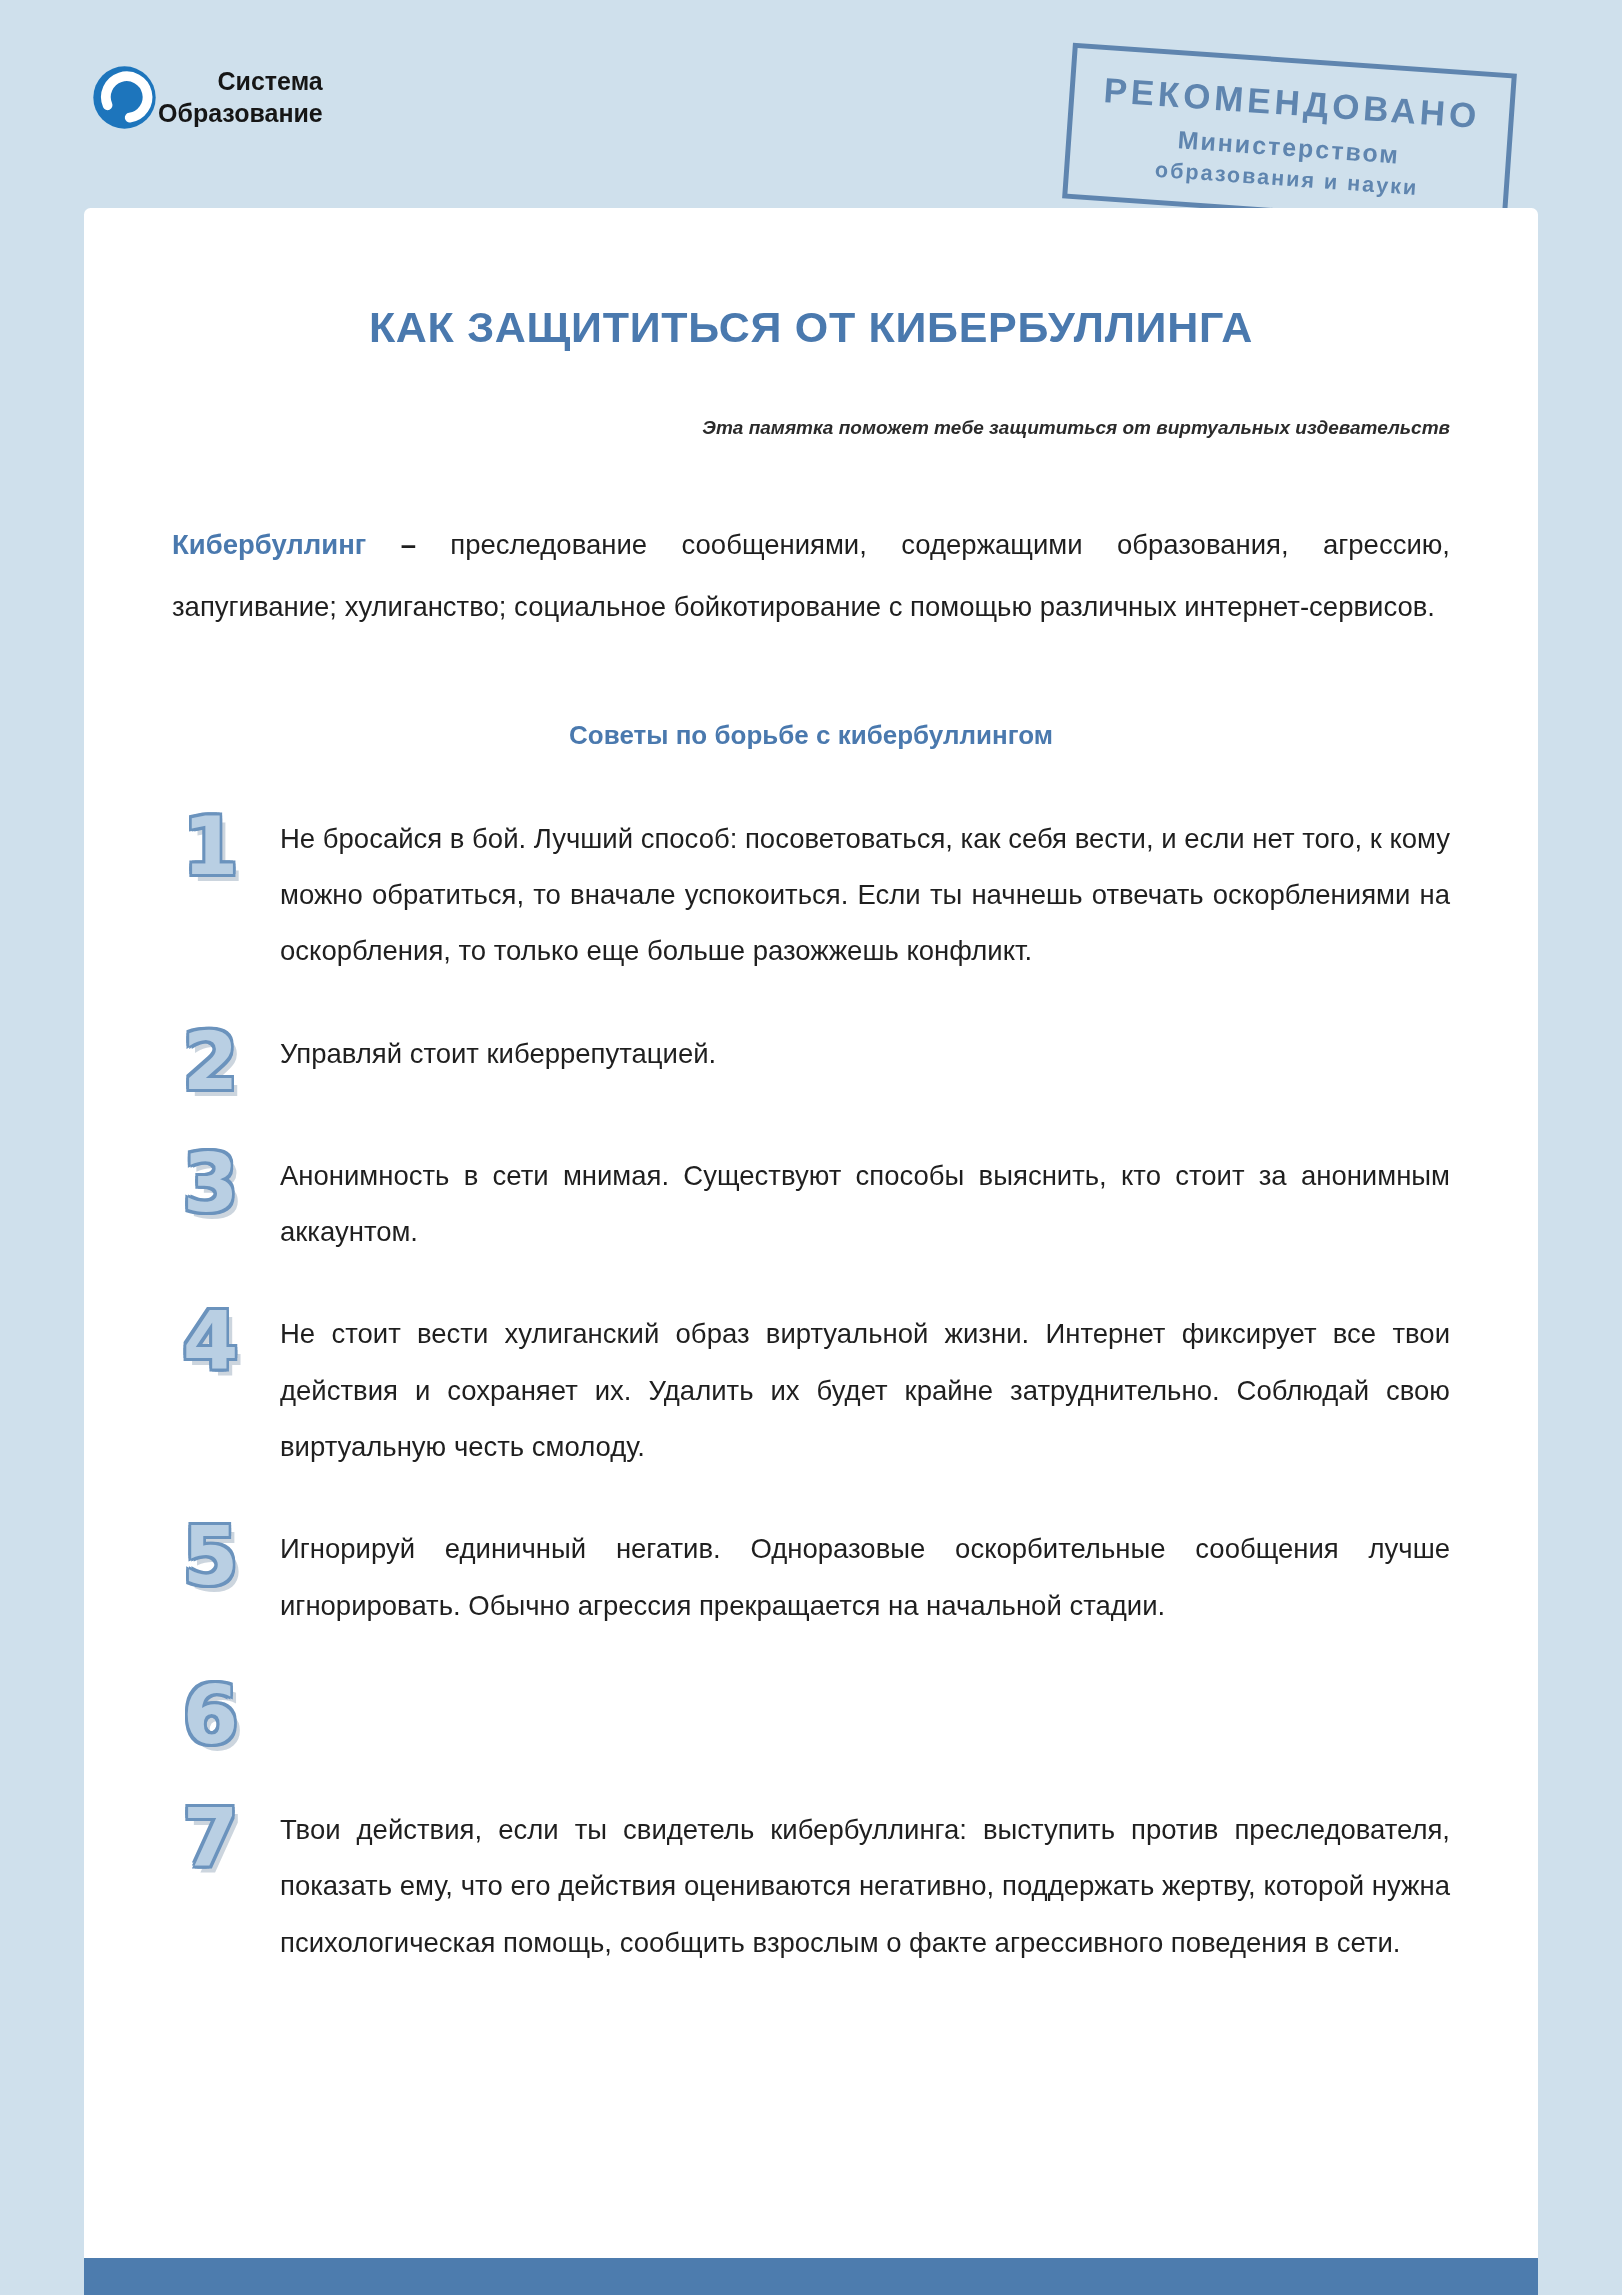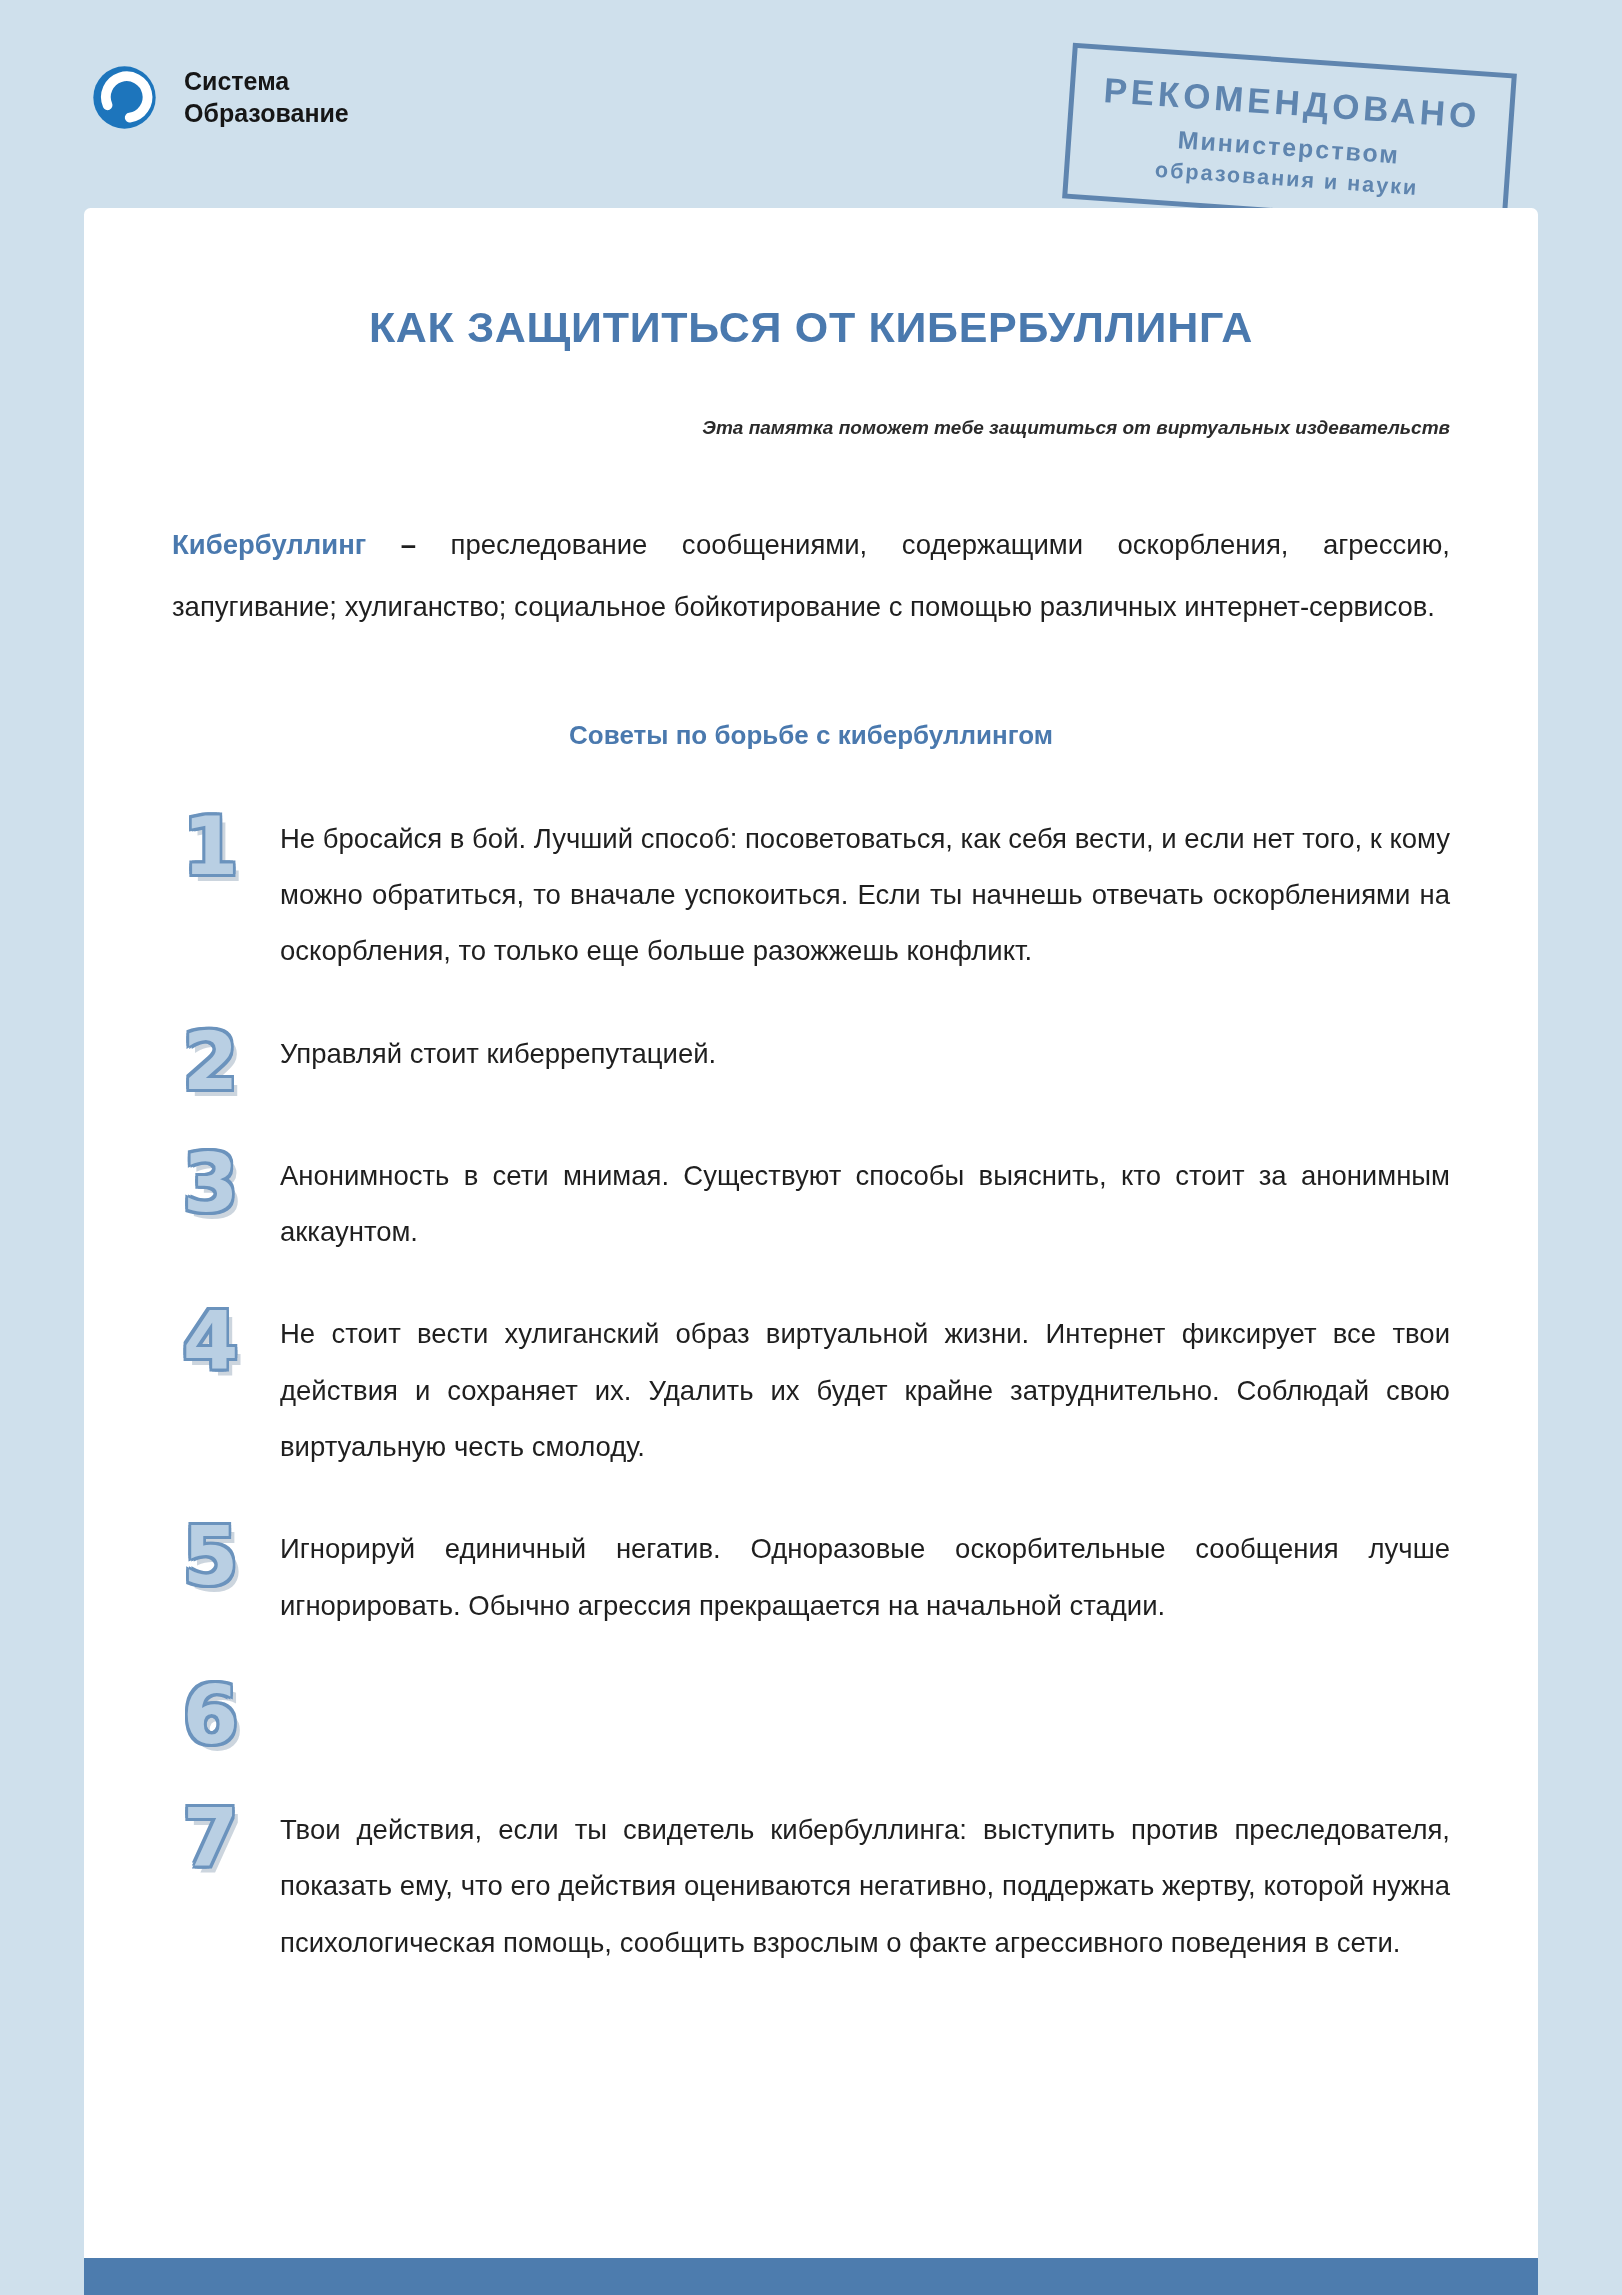--- a/index.html
+++ b/index.html
@@ -6,21 +6,21 @@
   body{
     width:1622px;height:2295px;
     background:#cfe0ec;
     font-family:"Liberation Sans", sans-serif;
     position:relative;overflow:hidden;
     color:#1f1f1f;
   }
   
   .logo{
     position:absolute;top:65px;left:92px;
-    display:flex;align-items:center;gap:27px;
+    display:flex;align-items:center;gap:1px;text-align:right;
   }
   .logo svg{width:65px;height:65px;display:block;}
   .logo-text{font-weight:bold;font-size:25px;line-height:1.25;color:#161616;}
 
   .stamp{
     position:absolute;top:58px;right:110px;
     transform:rotate(4deg);
     border:5.2px solid #577fab;
     color:#577fab;
     padding:19.6px 29px 17px 29px;
@@ -134,21 +134,21 @@
 
 <div class="card">
 
   <h1 class="doc-title">КАК ЗАЩИТИТЬСЯ ОТ КИБЕРБУЛЛИНГА</h1>
 
   <div class="doc-subtitle">Эта памятка поможет тебе защититься от виртуальных издевательств</div>
 
   <p class="definition">
     <span class="term">Кибербуллинг</span>
     <span class="dash">–</span>
-    <span>преследование сообщениями, содержащими оскорбления, агрессию, запугивание; хулиганство; социальное бойкотирование с помощью различных интернет-сервисов.</span>
+    <span>преследование сообщениями, содержащими образования, агрессию, запугивание; хулиганство; социальное бойкотирование с помощью различных интернет-сервисов.</span>
   </p>
 
   <h2 class="section-title">Советы по борьбе с кибербуллингом</h2>
 
   <ol class="tips">
     <li class="tip">
       <span class="tip-number">1</span>
       <span class="tip-text">Не бросайся в бой. Лучший способ: посоветоваться, как себя вести, и если нет того, к кому можно обратиться, то вначале успокоиться. Если ты начнешь отвечать оскорблениями на оскорбления, то только еще больше разожжешь конфликт.</span>
     </li>
     <li class="tip">

